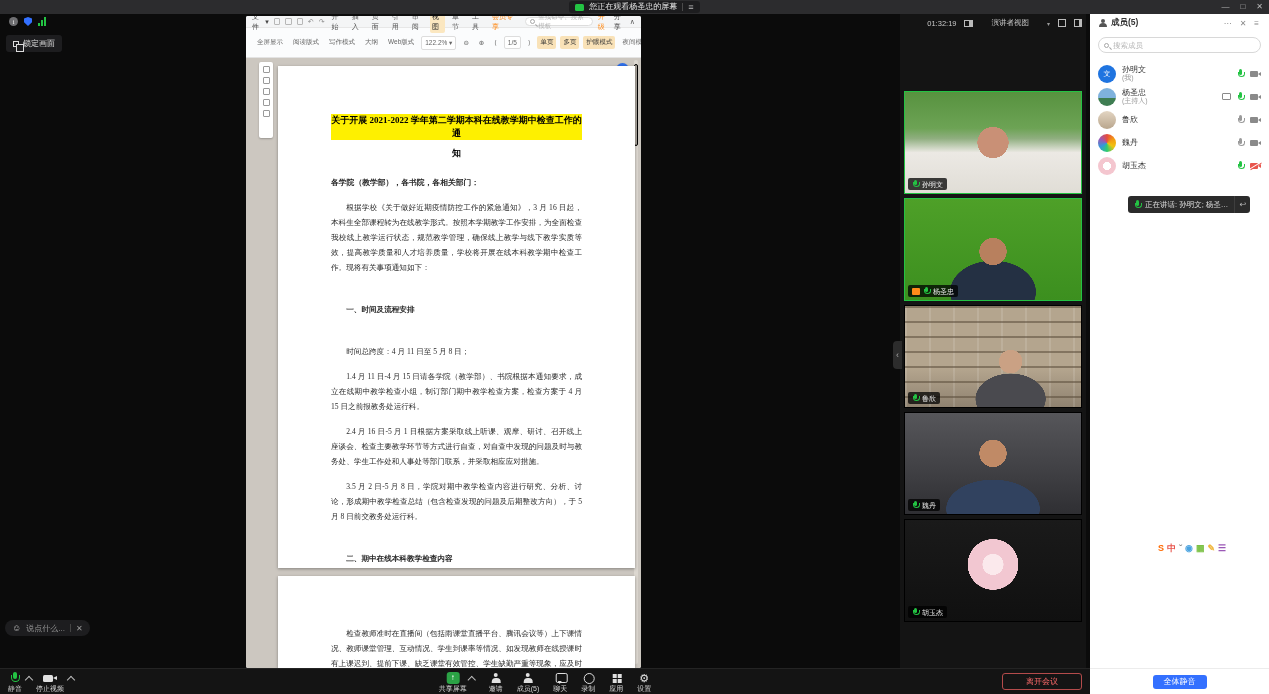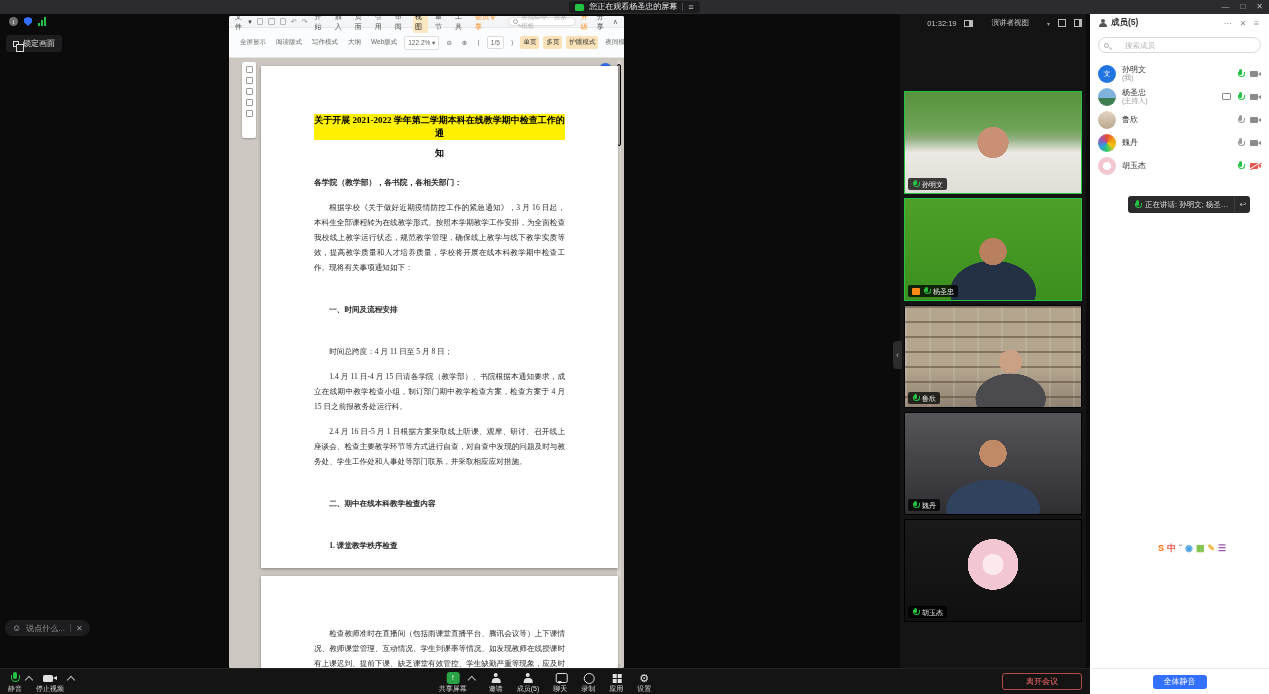--- a/index.html
+++ b/index.html
@@ -30,21 +30,21 @@
   .pin-pill .pin::after{content:"";position:absolute;left:2px;top:2px;width:6px;height:6px;border:1px solid #ddd;background:#1d1d1f;}
   .pin-pill .txt{font-size:8px;color:#e0e0e0;}
   .chat-pill{position:absolute;left:5px;top:620px;height:16px;background:#1d1d1f;border-radius:8px;display:flex;align-items:center;gap:5px;padding:0 7px;z-index:20;}
   .chat-pill .smile{font-size:9px;color:#bbb;line-height:1;}
   .chat-pill .txt{font-size:8px;color:#9a9a9a;}
   .chat-pill .div{width:1px;height:8px;background:#444;}
   .chat-pill .x{font-size:8px;color:#9a9a9a;}
 
   
   .shared{position:absolute;left:0;top:14px;width:900px;height:654px;background:#0b0b0b;}
-  .wps{position:absolute;left:229px;top:2px;width:395px;height:652px;background:#f6f7f8;border-radius:2px;overflow:hidden;}
+  .wps{position:absolute;left:246px;top:2px;width:395px;height:652px;background:#f6f7f8;border-radius:2px;overflow:hidden;}
   .wps-menubar{height:12px;display:flex;align-items:center;gap:5px;padding:0 6px;background:#f4f5f6;border-bottom:1px solid #e7e7e7;}
   .wps-menubar .file{font-size:7px;color:#444;display:flex;gap:2px;align-items:center;}
   .wps-menubar .qbox{width:7px;height:7px;border:1px solid #b7b7b7;border-radius:1px;}
   .wps-menubar .uglyph{font-size:7px;color:#888;line-height:1;}
   .wps-tabs{display:flex;gap:5px;align-items:center;}
   .wps-tabs .tab{font-size:7px;color:#555;padding:1px 2px;border-radius:2px;}
   .wps-tabs .tab.active{background:#fbe7c0;color:#222;}
   .wps-tabs .tab.vip{color:#ff8c1a;}
   .wps-find{margin-left:4px;height:9px;border:1px solid #ddd;border-radius:5px;background:#fff;display:flex;align-items:center;gap:3px;padding:0 4px;}
   .wps-find .txt{font-size:6.5px;color:#b5b5b5;}
@@ -114,21 +114,21 @@
 
   
   .panel{position:absolute;left:1090px;top:14px;width:179px;height:680px;background:#fff;z-index:5;}
   .panel-header{height:18px;display:flex;align-items:center;gap:4px;padding:0 8px;}
   .person{position:relative;width:9px;height:9px;flex:none;}
   .person::before{content:"";position:absolute;left:2.5px;top:0;width:4px;height:4px;border-radius:50%;background:#555;}
   .person::after{content:"";position:absolute;left:0.5px;top:4.5px;width:8px;height:4px;border-radius:4px 4px 0 0;background:#555;}
   .panel-header .ttl{font-size:8.5px;color:#333;font-weight:bold;}
   .panel-header .sp{flex:1;}
   .panel-header .hic{font-size:8px;color:#8a8a8a;padding:0 2px;}
-  .search-wrap{margin:5px 8px;height:16px;border:1px solid #d8d8d8;border-radius:8px;background:#fff;display:flex;align-items:center;gap:16px;padding:0 5px;}
+  .search-wrap{margin:5px 8px;height:16px;border:1px solid #d8d8d8;border-radius:8px;background:#fff;display:flex;align-items:center;gap:4px;padding:0 5px;}
   .search-wrap input{border:none;outline:none;flex:1;font-size:7.5px;color:#333;font-family:"Liberation Sans",sans-serif;background:transparent;}
   .search-wrap input::placeholder{color:#b5b5b5;}
   .mrows{padding:4px 8px 0 8px;}
   .mrow{min-height:23px;display:flex;align-items:center;gap:6px;padding:2px 0;}
   .avatar{width:18px;height:18px;border-radius:50%;flex:none;display:flex;align-items:center;justify-content:center;color:#fff;font-size:7px;overflow:hidden;}
   .av1{background:#1f74e0;}
   .av2{background:linear-gradient(180deg,#7fb2dd 0 55%,#3f7d52 55% 100%);}
   .av3{background:linear-gradient(180deg,#e3d5c2,#b9a68d);}
   .av4{background:conic-gradient(#e74c3c,#f39c12,#f1c40f,#2ecc71,#3498db,#9b59b6,#e74c3c);}
   .av5{background:radial-gradient(circle at 50% 50%,#fff 0 30%,#f4c6cf 31% 100%);}
@@ -325,20 +325,21 @@
           <div class="blk p">根据学校《关于做好近期疫情防控工作的紧急通知》，3 月 16 日起，本科生全部课程转为在线教学形式。按照本学期教学工作安排，为全面检查我校线上教学运行状态，规范教学管理，确保线上教学与线下教学实质等效，提高教学质量和人才培养质量，学校将开展在线本科教学期中检查工作。现将有关事项通知如下：</div>
 
           <div class="blk h">一、时间及流程安排</div>
 
           <div class="blk p">时间总跨度：4 月 11 日至 5 月 8 日；</div>
 
           <div class="blk p">1.4 月 11 日-4 月 15 日请各学院（教学部）、书院根据本通知要求，成立在线期中教学检查小组，制订部门期中教学检查方案，检查方案于 4 月 15 日之前报教务处运行科。</div>
 
           <div class="blk p">2.4 月 16 日-5 月 1 日根据方案采取线上听课、观摩、研讨、召开线上座谈会、检查主要教学环节等方式进行自查，对自查中发现的问题及时与教务处、学生工作处和人事处等部门联系，并采取相应应对措施。</div>
 
+          <div class="blk p">3.5 月 2 日-5 月 8 日，学院对期中教学检查内容进行研究、分析、讨论，形成期中教学检查总结（包含检查发现的问题及后期整改方向），于 5 月 8 日前交教务处运行科。</div>
 
           <div class="blk h">二、期中在线本科教学检查内容</div>
 
           <div class="blk h">1. 课堂教学秩序检查</div>
 
       </div>
       <div class="page page2">
 
           <div class="blk p">检查教师准时在直播间（包括雨课堂直播平台、腾讯会议等）上下课情况、教师课堂管理、互动情况、学生到课率等情况、如发现教师在线授课时有上课迟到、提前下课、缺乏课堂有效管控、学生缺勤严重等现象，应及时纠正并向相关部门反馈。</div>
 

